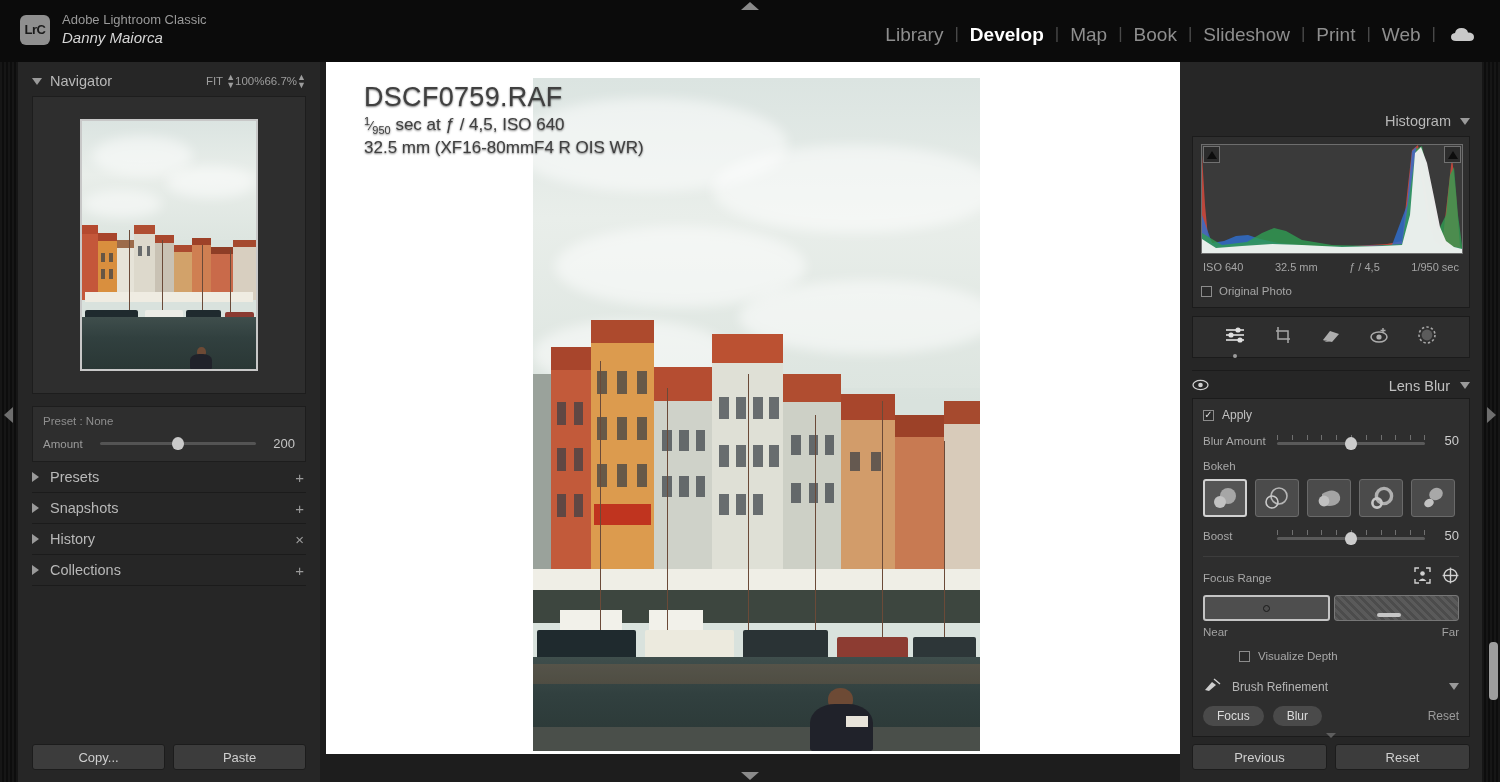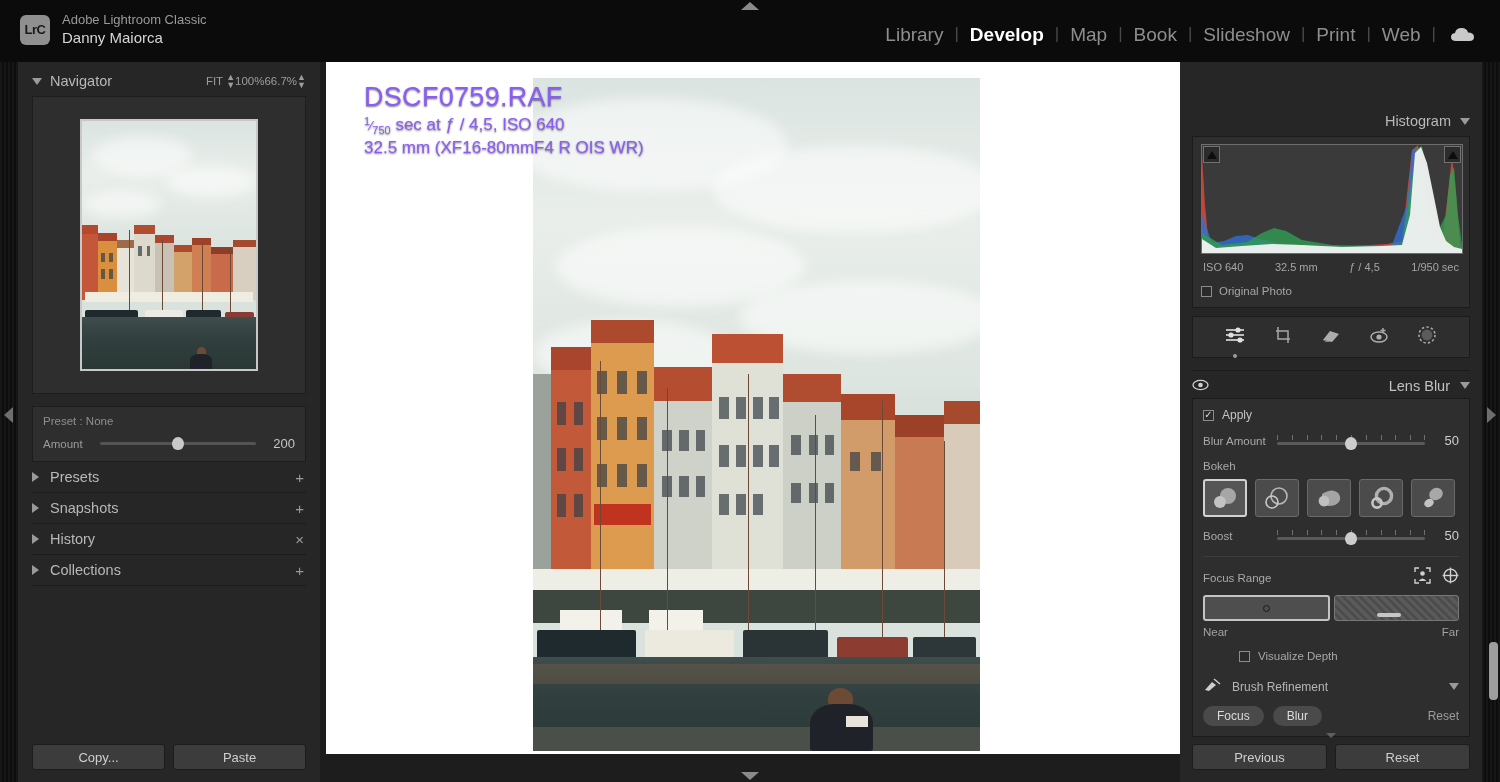--- a/index.html
+++ b/index.html
@@ -18,21 +18,21 @@
   }
   .brand { position: absolute; left: 20px; top: 13px; display: flex; align-items: center; gap: 12px; }
   .lrc-logo {
     width: 30px; height: 30px; border-radius: 6px;
     background: #8f8f8f; color: #1a1a1a;
     font-size: 13px; font-weight: bold; letter-spacing: -0.5px;
     display: flex; align-items: center; justify-content: center;
   }
   .brand-text { line-height: 1.15; }
   .brand-app { font-size: 13px; color: #9a9a9a; }
-  .brand-user { font-size: 15px; color: #d6d6d6; margin-top: 1px; }
+  .brand-user { font-size: 15px; color: #d6d6d6; margin-top: 1px; font-style: italic; }
 
   .modules {
     position: absolute; right: 14px; top: 24px;
     display: flex; align-items: center; gap: 0px;
   }
   .module {
     font-size: 19px; color: #8e8e8e; padding: 0 11px; cursor: pointer;
     line-height: 1;
   }
   .module.active { color: #ffffff; font-weight: bold; }
@@ -163,21 +163,21 @@
   .canvas {
     position: absolute; left: 6px; top: 0px; width: 858px; height: 692px;
     background: #ffffff;
   }
   .main-photo-wrap {
     position: absolute; left: 207px; top: 16px; width: 447px; height: 673px;
     overflow: hidden;
   }
   .overlay-info {
     position: absolute; left: 38px; top: 20px; z-index: 5;
-    color: #8b5cf6; text-shadow: 0 1px 2px rgba(0,0,0,0.55);
+    color: #404040; text-shadow: 0 1px 2px rgba(0,0,0,0.55);
     pointer-events: none;
   }
   .ov-title { font-size: 27px; letter-spacing: 0.3px; }
   .ov-line { font-size: 17px; margin-top: 2px; }
   .frac { font-size: 13px; }
   .frac sup { font-size: 11px; }
   .frac sub { font-size: 11px; }
 
   
   .right-panel {
@@ -480,21 +480,21 @@
       <div class="btn">Paste</div>
     </div>
   </div>
 
   <div class="center">
     <div class="canvas">
 
       <div class="overlay-info">
         <div class="ov-title">DSCF0759.RAF</div>
         <div class="ov-line">
-          <span class="frac"><sup>1</sup>⁄<sub>750</sub></span>
+          <span class="frac"><sup>1</sup>⁄<sub>950</sub></span>
           <span>sec at ƒ / 4,5, ISO 640</span>
         </div>
         <div class="ov-line">32.5 mm (XF16-80mmF4 R OIS WR)</div>
       </div>
 
       <div class="main-photo-wrap">
         <div class="photo">
           <div class="sky" style="height:46%;"></div>
           <div class="cloud" style="left:-5%;top:3%;width:62%;height:14%;"></div>
           <div class="cloud" style="left:40%;top:10%;width:64%;height:13%;"></div>

